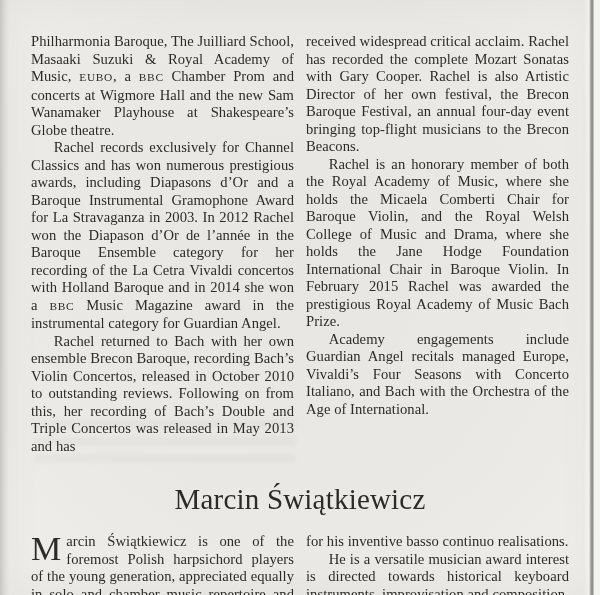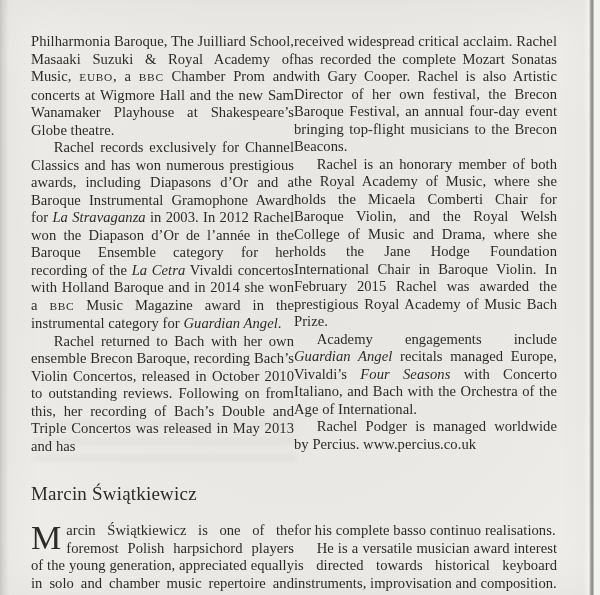--- a/index.html
+++ b/index.html
@@ -39,43 +39,43 @@
       180deg,
       rgba(120,116,108,0.10) 0px, rgba(120,116,108,0.10) 8px,
       rgba(0,0,0,0) 8px, rgba(0,0,0,0) 17px);
     filter: blur(2px);
     opacity: 0.55;
     pointer-events: none;
   }
   .content {
     position: absolute; left: 31px; top: 33px; width: 538px;
   }
-  .columns { display: flex; }
+  .columns { display: flex; gap: 12px; }
   .col { width: 263px; }
   p {
     margin: 0;
     text-align: justify;
     font-size: 14.6px;
     line-height: 17.5px;
     letter-spacing: 0.05px;
   }
   p.indent { text-indent: 1.55em; }
-  .it { font-style: italic; }
+  .it { }
   .sc { font-size: 0.78em; letter-spacing: 0.06em; }
   .dc {
     float: left;
     font-size: 34px;
     line-height: 28px;
     padding: 2px 5px 0 0;
   }
   h1.heading {
     margin: 28px 0 17px 0;
     font-weight: normal;
-    font-size: 19px;
-    text-align: left;
+    font-size: 29px;
+    text-align: center;
     letter-spacing: 0.2px;
     color: #2e2b27;
   }
 </style>
 </head>
 <body>
 
 <div class="page">
   <div class="edge-left"></div>
   <div class="edge-right"></div>
@@ -86,30 +86,29 @@
     <section class="columns">
       <div class="col">
         <p><span>Philharmonia Baroque, The Juilliard School, Masaaki Suzuki &amp; Royal Academy of Music, </span><span class="sc">EUBO</span><span>, a </span><span class="sc">BBC</span><span> Chamber Prom and concerts at Wigmore Hall and the new Sam Wanamaker Playhouse at Shakespeare’s Globe theatre.</span></p>
         <p class="indent"><span>Rachel records exclusively for Channel Classics and has won numerous prestigious awards, including Diapasons d’Or and a Baroque Instrumental Gramophone Award for </span><span class="it">La Stravaganza</span><span> in 2003. In 2012 Rachel won the Diapason d’Or de l’année in the Baroque Ensemble category for her recording of the </span><span class="it">La Cetra</span><span> Vivaldi concertos with Holland Baroque and in 2014 she won a </span><span class="sc">BBC</span><span> Music Magazine award in the instrumental category for </span><span class="it">Guardian Angel</span><span>.</span></p>
         <p class="indent"><span>Rachel returned to Bach with her own ensemble Brecon Baroque, recording Bach’s Violin Concertos, released in October 2010 to outstanding reviews. Following on from this, her recording of Bach’s Double and Triple Concertos was released in May 2013 and has</span></p>
       </div>
       <div class="col">
         <p><span>received widespread critical acclaim. Rachel has recorded the complete Mozart Sonatas with Gary Cooper. Rachel is also Artistic Director of her own festival, the Brecon Baroque Festival, an annual four-day event bringing top-flight musicians to the Brecon Beacons.</span></p>
         <p class="indent"><span>Rachel is an honorary member of both the Royal Academy of Music, where she holds the Micaela Comberti Chair for Baroque Violin, and the Royal Welsh College of Music and Drama, where she holds the Jane Hodge Foundation International Chair in Baroque Violin. In February 2015 Rachel was awarded the prestigious Royal Academy of Music Bach Prize.</span></p>
         <p class="indent"><span>Academy engagements include </span><span class="it">Guardian Angel</span><span> recitals managed Europe, Vivaldi’s </span><span class="it">Four Seasons</span><span> with Concerto Italiano, and Bach with the Orchestra of the Age of International.</span></p>
-        <p class="indent"><span>Rachel Podger is managed worldwide by Percius. www.percius.co.uk</span></p>
       </div>
     </section>
 
     <h1 class="heading">Marcin Świątkiewicz</h1>
 
     <section class="columns">
       <div class="col">
         <p><span class="dc">M</span><span>arcin Świątkiewicz is one of the foremost Polish harpsichord players of the young generation, appreciated equally in solo and chamber music repertoire and known</span></p>
       </div>
       <div class="col">
-        <p><span>for his complete basso continuo realisations.</span></p>
+        <p><span>for his inventive basso continuo realisations.</span></p>
         <p class="indent"><span>He is a versatile musician award interest is directed towards historical keyboard instruments, improvisation and composition.</span></p>
       </div>
     </section>
 
   </div>
 </div>
 
 </body></html>

